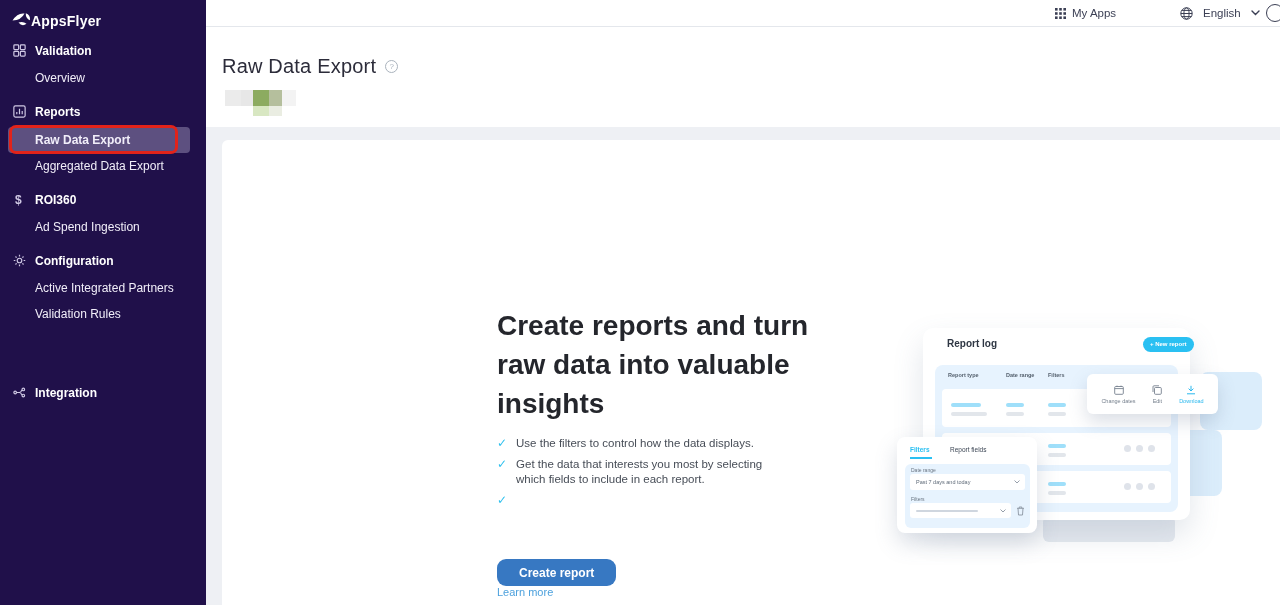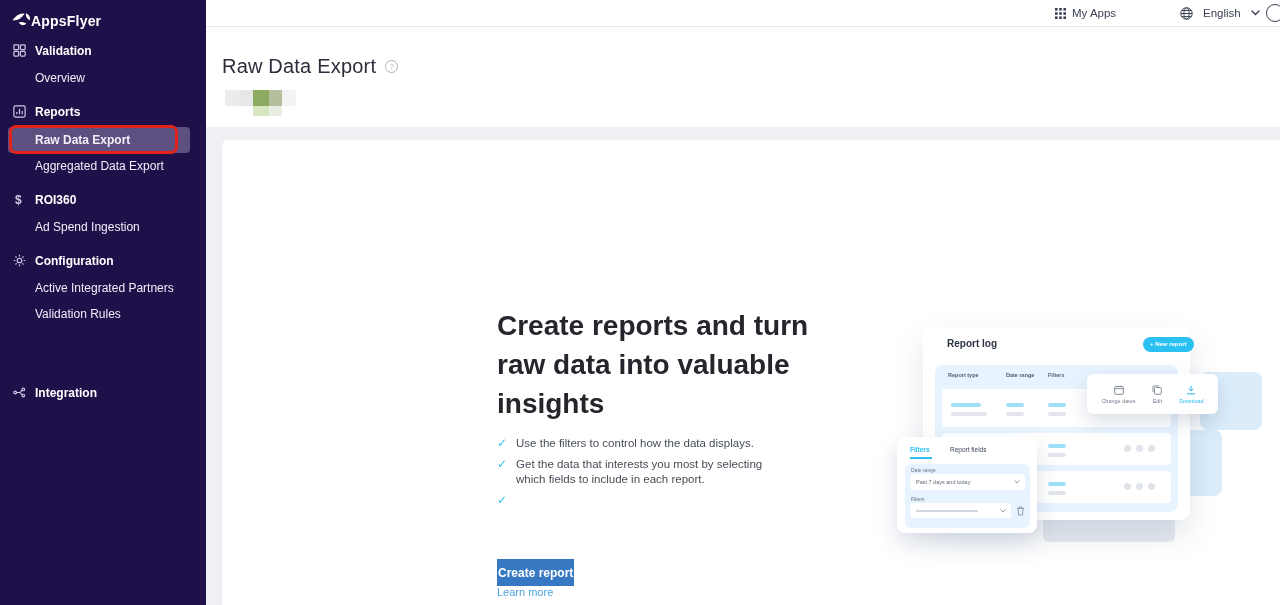--- a/index.html
+++ b/index.html
@@ -37,21 +37,21 @@
 
   
   .gray-band { position:absolute; left:206px; top:127px; width:1074px; height:478px; background:#eef0f4; }
   .card { position:absolute; left:222px; top:140px; width:1058px; height:465px; background:#fff; border-radius:6px 0 0 0; z-index:1; }
 
   .headline { position:absolute; left:497px; top:306px; width:336px; font-size:28px; line-height:39px; font-weight:bold; color:#24262c; z-index:2; }
   .bullets { position:absolute; left:497px; top:436px; width:300px; list-style:none; z-index:2; }
   .bullet { display:flex; gap:9px; margin-bottom:6px; }
   .check { color:#30c1ee; font-size:12px; font-weight:bold; line-height:15px; }
   .bullet-text { font-size:11.5px; line-height:15px; color:#474d57; width:266px; }
-  .cta-btn { position:absolute; left:497px; top:559px; height:27px; padding:0 1px; background:#3778c2; border:none; border-radius:0; color:#fff; font-size:12px; font-weight:bold; font-family:inherit; cursor:pointer; z-index:2; }
+  .cta-btn { position:absolute; left:497px; top:559px; height:27px; padding:0 22px; background:#3778c2; border:none; border-radius:9px; color:#fff; font-size:12px; font-weight:bold; font-family:inherit; cursor:pointer; z-index:2; }
   .learn-more { position:absolute; left:497px; top:586px; font-size:11px; color:#4da1dd; text-decoration:none; z-index:2; }
 
   
   .illus { position:absolute; z-index:1; }
   .shapeA { left:1160px; top:430px; width:62px; height:66px; background:#dbedfb; border-radius:8px; }
   .shapeB { left:1200px; top:372px; width:62px; height:58px; background:#dbedfb; border-radius:8px; }
   .shapeC { left:1043px; top:516px; width:132px; height:26px; background:#e6eaf0; border-radius:6px; }
   .big-card { left:923px; top:328px; width:267px; height:192px; background:#fff; border-radius:10px; box-shadow:0 14px 30px rgba(90,110,140,.18); z-index:2; }
   .report-log-title { left:947px; top:338px; font-size:10px; font-weight:bold; color:#2e3643; z-index:3; }
   .new-report-btn { left:1143px; top:337px; height:15px; line-height:15px; padding:0 7px; background:#2ac0f2; border-radius:8px; color:#fff; font-size:6px; font-weight:bold; z-index:3; }

